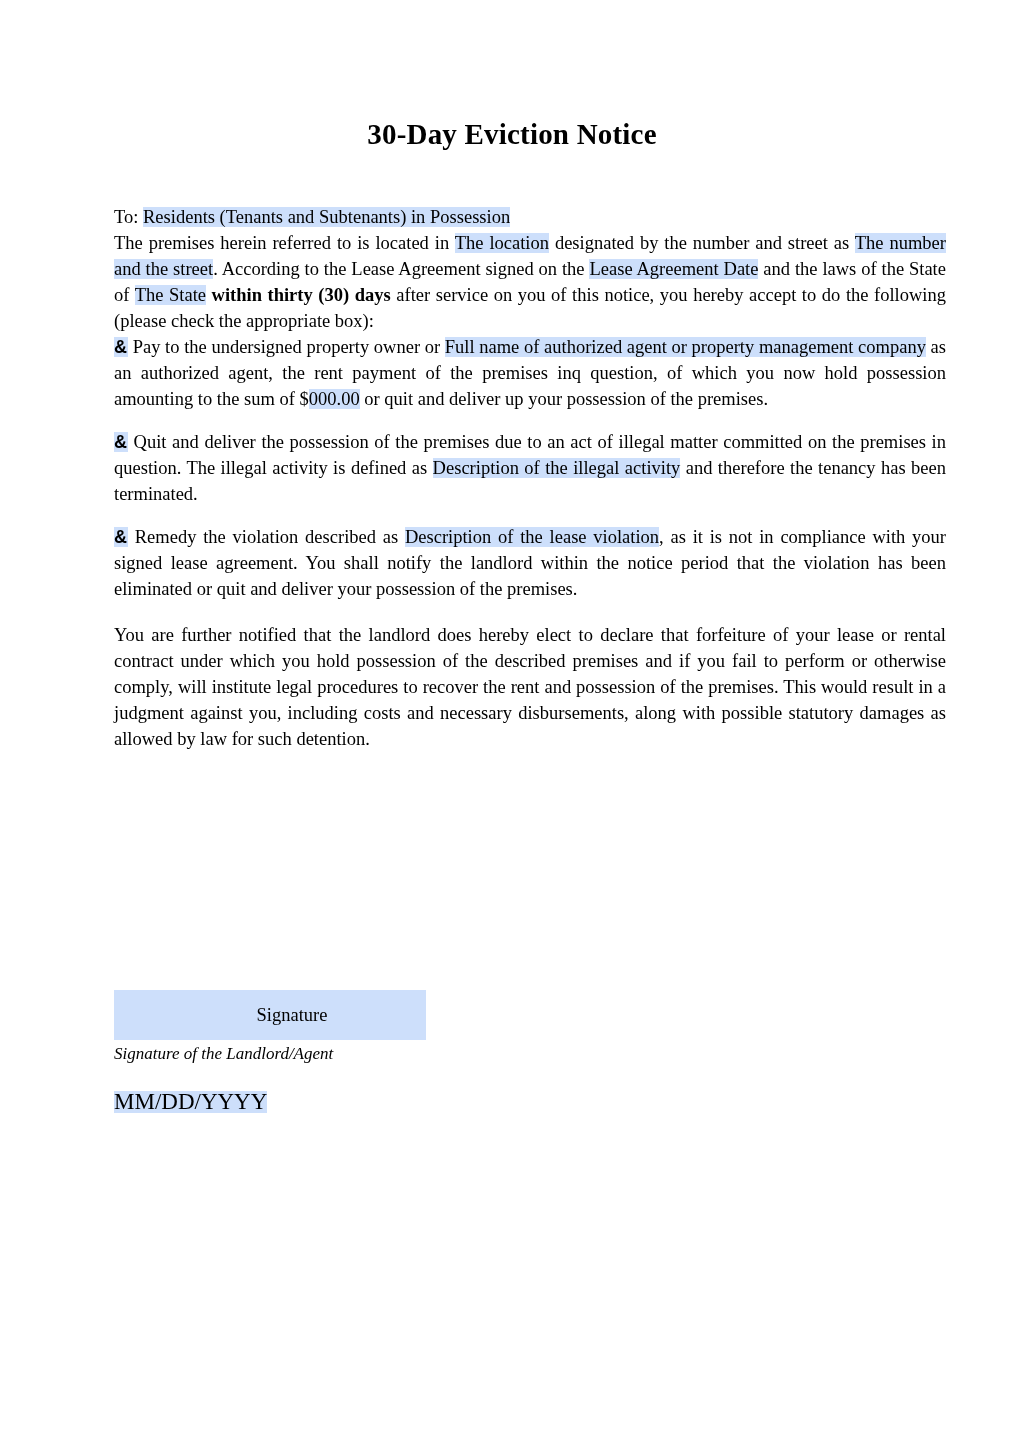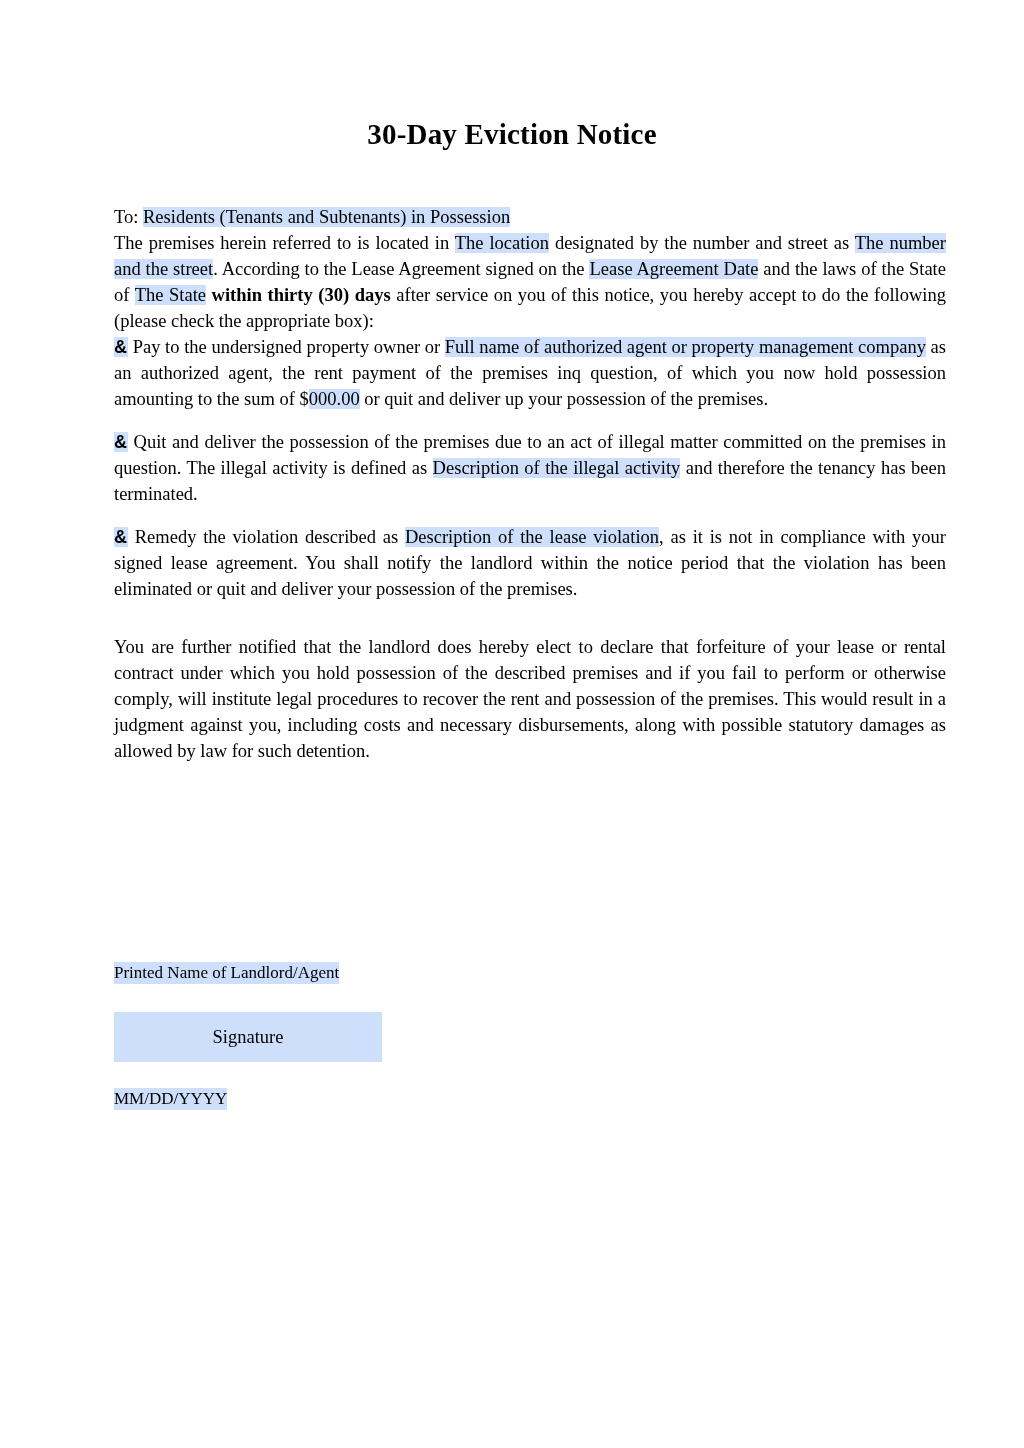--- a/index.html
+++ b/index.html
@@ -49,21 +49,21 @@
   p.para.to-line {
     text-align: left;
   }
   p.para.lead {
     margin-bottom: 0;
   }
   p.para.item {
     margin-bottom: 17px;
   }
   p.para.closing {
-    margin-top: 32px;
+    margin-top: 20px;
   }
   .hl {
     background-color: #cddffb;
   }
   .bold {
     font-weight: bold;
   }
   .chk {
     font-weight: bold;
     font-family: "Liberation Sans", "DejaVu Sans", sans-serif;
@@ -85,30 +85,31 @@
   }
   .sig-box {
     margin-top: 28px;
     width: 268px;
     height: 50px;
     background-color: #cddffb;
     display: flex;
     align-items: center;
     justify-content: center;
     font-size: 18.5px;
+    padding-left: 44px;
   }
   .sig-caption {
     margin-top: 3px;
     font-size: 17px;
     font-style: italic;
     line-height: 22px;
   }
   .date-field {
     margin-top: 26px;
-    font-size: 17px;
+    font-size: 23px;
     line-height: 22px;
     display: inline-block;
     background-color: #cddffb;
   }
 </style>
 </head>
 <body>
 
 <div class="page">
 
@@ -124,20 +125,20 @@
 
     <p class="para item"><span class="chk">&amp;</span><span> Quit and deliver the possession of the premises due to an act of illegal matter committed on the premises in question. The illegal activity is defined as </span><span class="hl">Description of the illegal activity</span><span> and therefore the tenancy has been terminated.</span></p>
 
     <p class="para item"><span class="chk">&amp;</span><span> Remedy the violation described as </span><span class="hl">Description of the lease violation</span><span>, as it is not in compliance with your signed lease agreement. You shall notify the landlord within the notice period that the violation has been eliminated or quit and deliver your possession of the premises.</span></p>
 
     <p class="para closing">You are further notified that the landlord does hereby elect to declare that forfeiture of your lease or rental contract under which you hold possession of the described premises and if you fail to perform or otherwise comply, will institute legal procedures to recover the rent and possession of the premises. This would result in a judgment against you, including costs and necessary disbursements, along with possible statutory damages as allowed by law for such detention.</p>
 
   </div>
 
   <div class="sig-block">
-    <div><span class="printed-name">Printed Name of Landlord/Agent</span></div>
     <div class="sig-box">
         <span>Signature</span>
       </div>
+    <div class="sig-caption">Signature of the Landlord/Agent</div>
     <div><span class="date-field">MM/DD/YYYY</span></div>
   </div>
 
 </div>
 
 </body></html>

